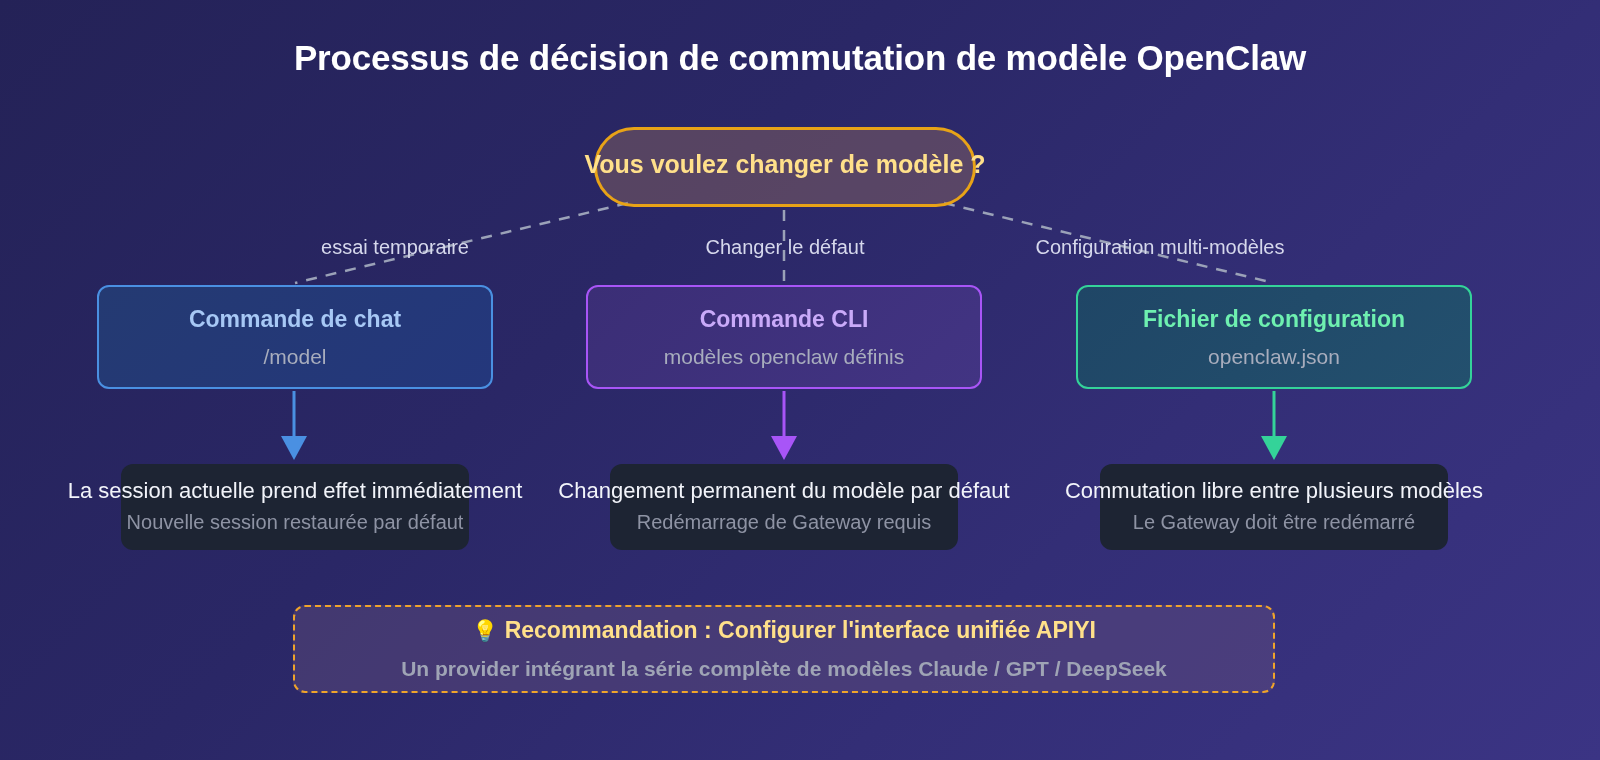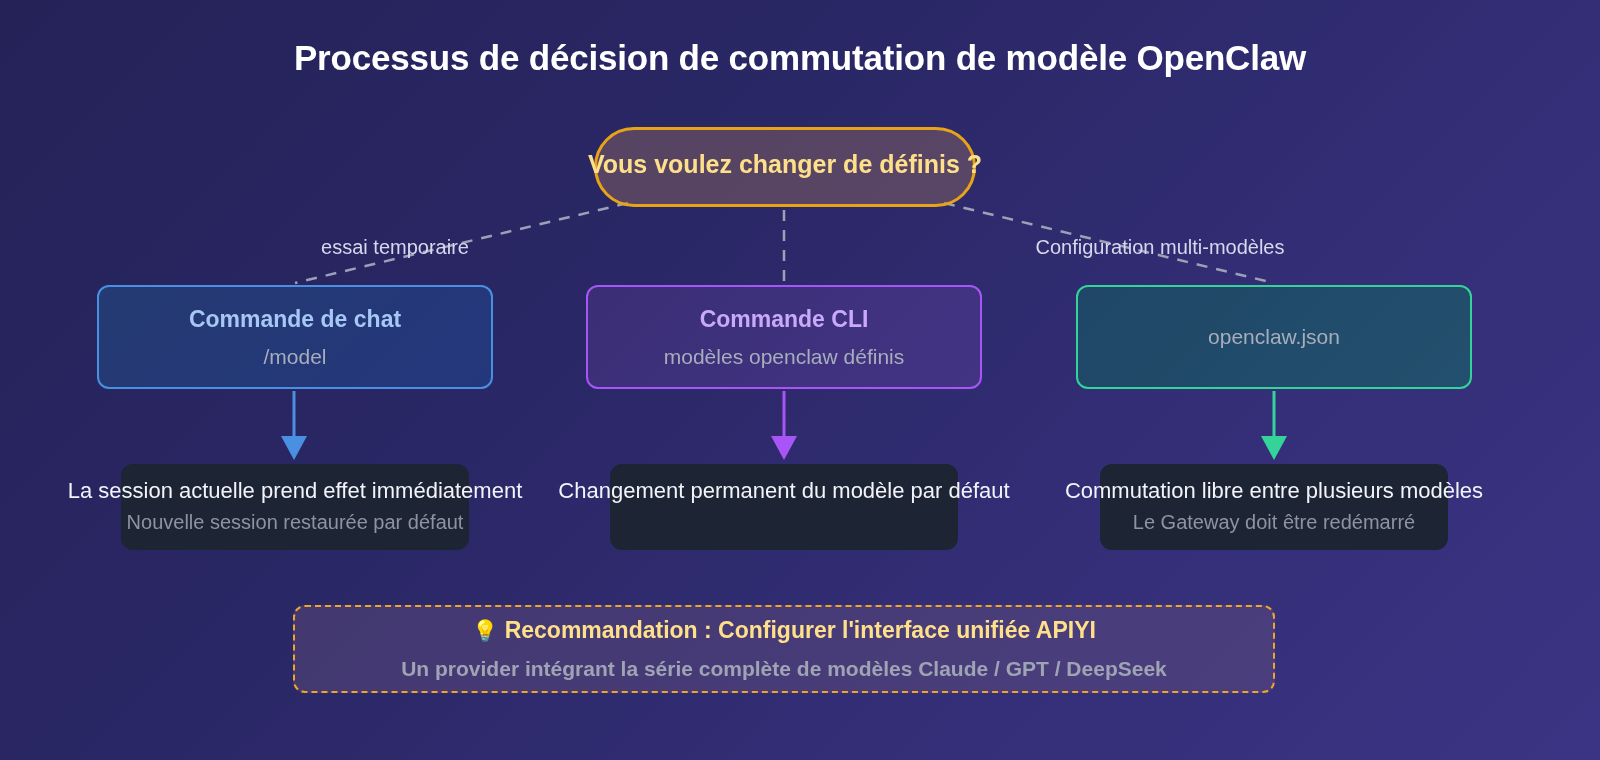--- a/index.html
+++ b/index.html
@@ -150,49 +150,52 @@
       <line x1="784" y1="391" x2="784" y2="441" stroke="#a855f7" stroke-width="3"></line>
       <polygon points="784,460 771,436 797,436" fill="#a855f7"></polygon>
     </g>
     <g>
       <line x1="1274" y1="391" x2="1274" y2="441" stroke="#34d399" stroke-width="3"></line>
       <polygon points="1274,460 1261,436 1287,436" fill="#34d399"></polygon>
     </g>
   </svg>
 
   <div class="root-pill"></div>
-  <div class="root-label">Vous voulez changer de définis ?</div>
+  <div class="root-label">Vous voulez changer de modèle ?</div>
 
   <div class="edge-label l1">essai temporaire</div>
+  <div class="edge-label l2">Changer le défaut</div>
   <div class="edge-label l3">Configuration multi-modèles</div>
 
   <div class="card c1">
     <div class="card-title">Commande de chat</div>
     <div class="card-sub">/model</div>
   </div>
 
   <div class="card c2">
     <div class="card-title">Commande CLI</div>
     <div class="card-sub">modèles openclaw définis</div>
   </div>
 
   <div class="card c3">
+    <div class="card-title">Fichier de configuration</div>
     <div class="card-sub">openclaw.json</div>
   </div>
 
   <div class="result r1"></div>
   <div class="result r2"></div>
   <div class="result r3"></div>
 
   <div class="result-text t1">
     <span class="rt-main">La session actuelle prend effet immédiatement</span>
     <span class="rt-sub">Nouvelle session restaurée par défaut</span>
   </div>
   <div class="result-text t2">
     <span class="rt-main">Changement permanent du modèle par défaut</span>
+    <span class="rt-sub">Redémarrage de Gateway requis</span>
   </div>
   <div class="result-text t3">
     <span class="rt-main">Commutation libre entre plusieurs modèles</span>
     <span class="rt-sub">Le Gateway doit être redémarré</span>
   </div>
 
   <div class="recommend">
     <div class="rec-title">
       <span class="bulb">💡</span>
       <span>Recommandation : Configurer l'interface unifiée APIYI</span>

